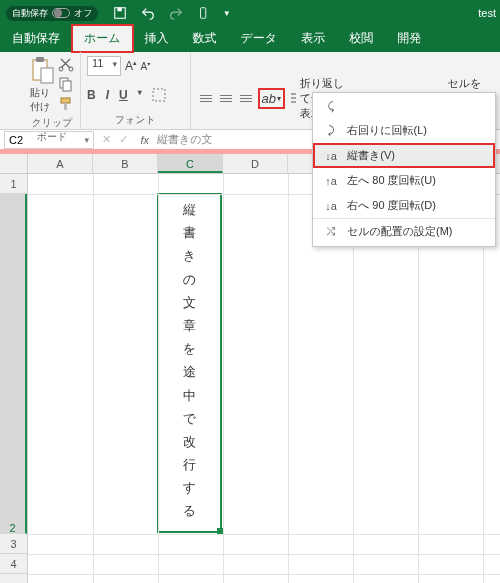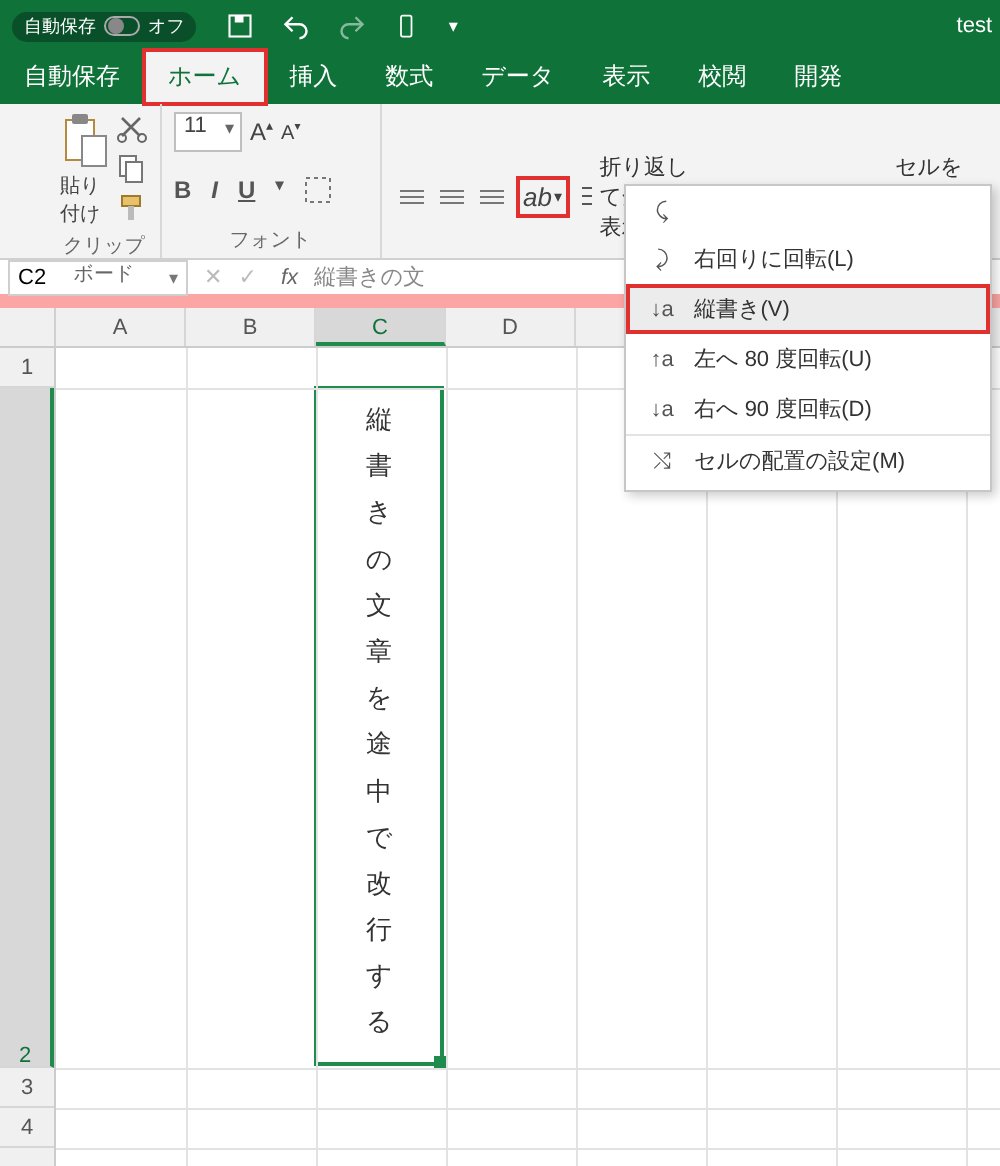--- a/index.html
+++ b/index.html
@@ -47,21 +47,21 @@
   .wrapbtn { display:flex; align-items:center; gap:4px; font-size:11px; color:#333; }
 
   
   .dropdown { position:absolute; top:92px; left:312px; width:184px; background:#fff; border:1px solid #c7c7c7; box-shadow:2px 2px 5px rgba(0,0,0,0.2); z-index:20; font-size:11px; padding:2px 0; }
   .dd-item { display:flex; align-items:center; gap:8px; padding:5px 10px; color:#333; }
   .dd-item.divider-after { border-bottom:1px solid #e3e3e3; }
   .dd-item .dd-ic { width:16px; text-align:center; color:#555; }
   .dd-item.hi { outline:2px solid #e03030; outline-offset:-2px; background:#ececec; }
 
   
-  .fbar { height:24px; background:#fff; border-bottom:7px solid #fca5a5; display:flex; align-items:center; font-size:11px; }
+  .fbar { height:24px; background:#fff; border-bottom:5px solid #fca5a5; display:flex; align-items:center; font-size:11px; }
   .namebox { width:90px; border:1px solid #cfcfcf; margin:2px 4px; height:18px; padding:0 4px; display:flex; align-items:center; justify-content:space-between; }
   .namebox::after { content:"▾"; font-size:9px; color:#777; }
   .fx { padding:0 8px; color:#666; font-style:italic; }
   .fval { color:#888; }
 
   
   .grid { position:relative; overflow:hidden; height: calc(583px - 26px - 26px - 78px - 24px); }
   .selectall { position:absolute; top:0; left:0; width:28px; height:20px; background:#f0f0f0; border-right:1px solid #d0d0d0; border-bottom:1px solid #ccc; }
   .colheads { position:absolute; top:0; left:28px; right:0; height:20px; display:flex; background:#f0f0f0; border-bottom:1px solid #ccc; }
   .colh { border-right:1px solid #d6d6d6; text-align:center; font-size:11px; color:#555; line-height:20px; }

